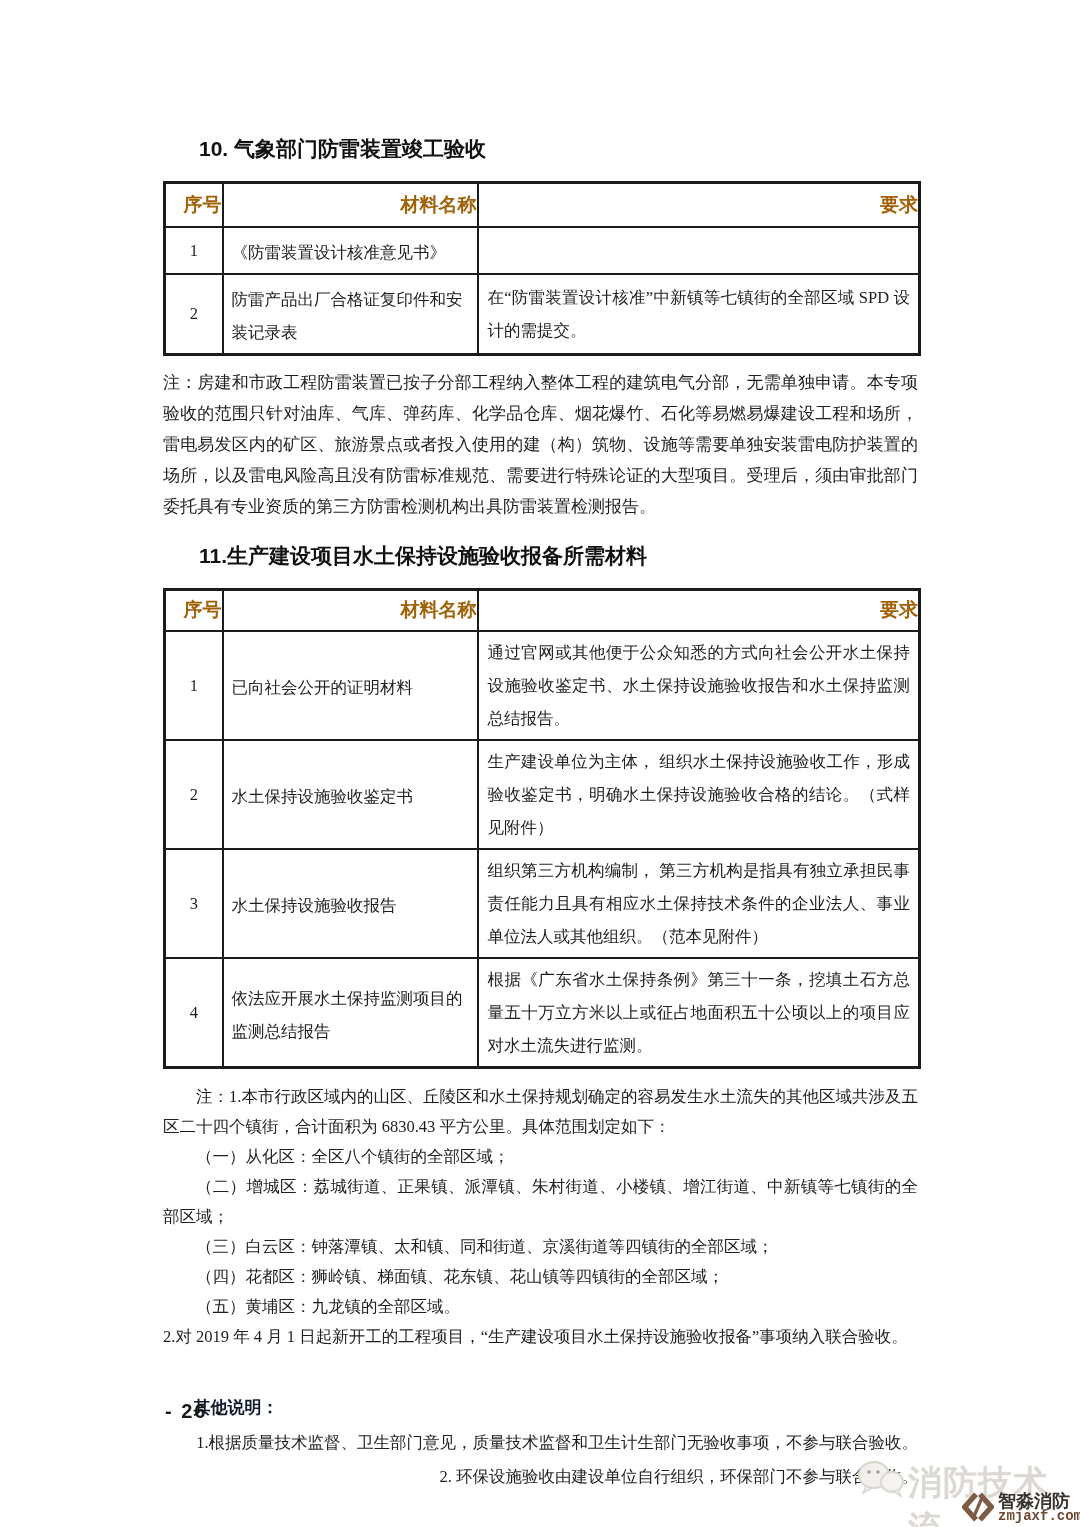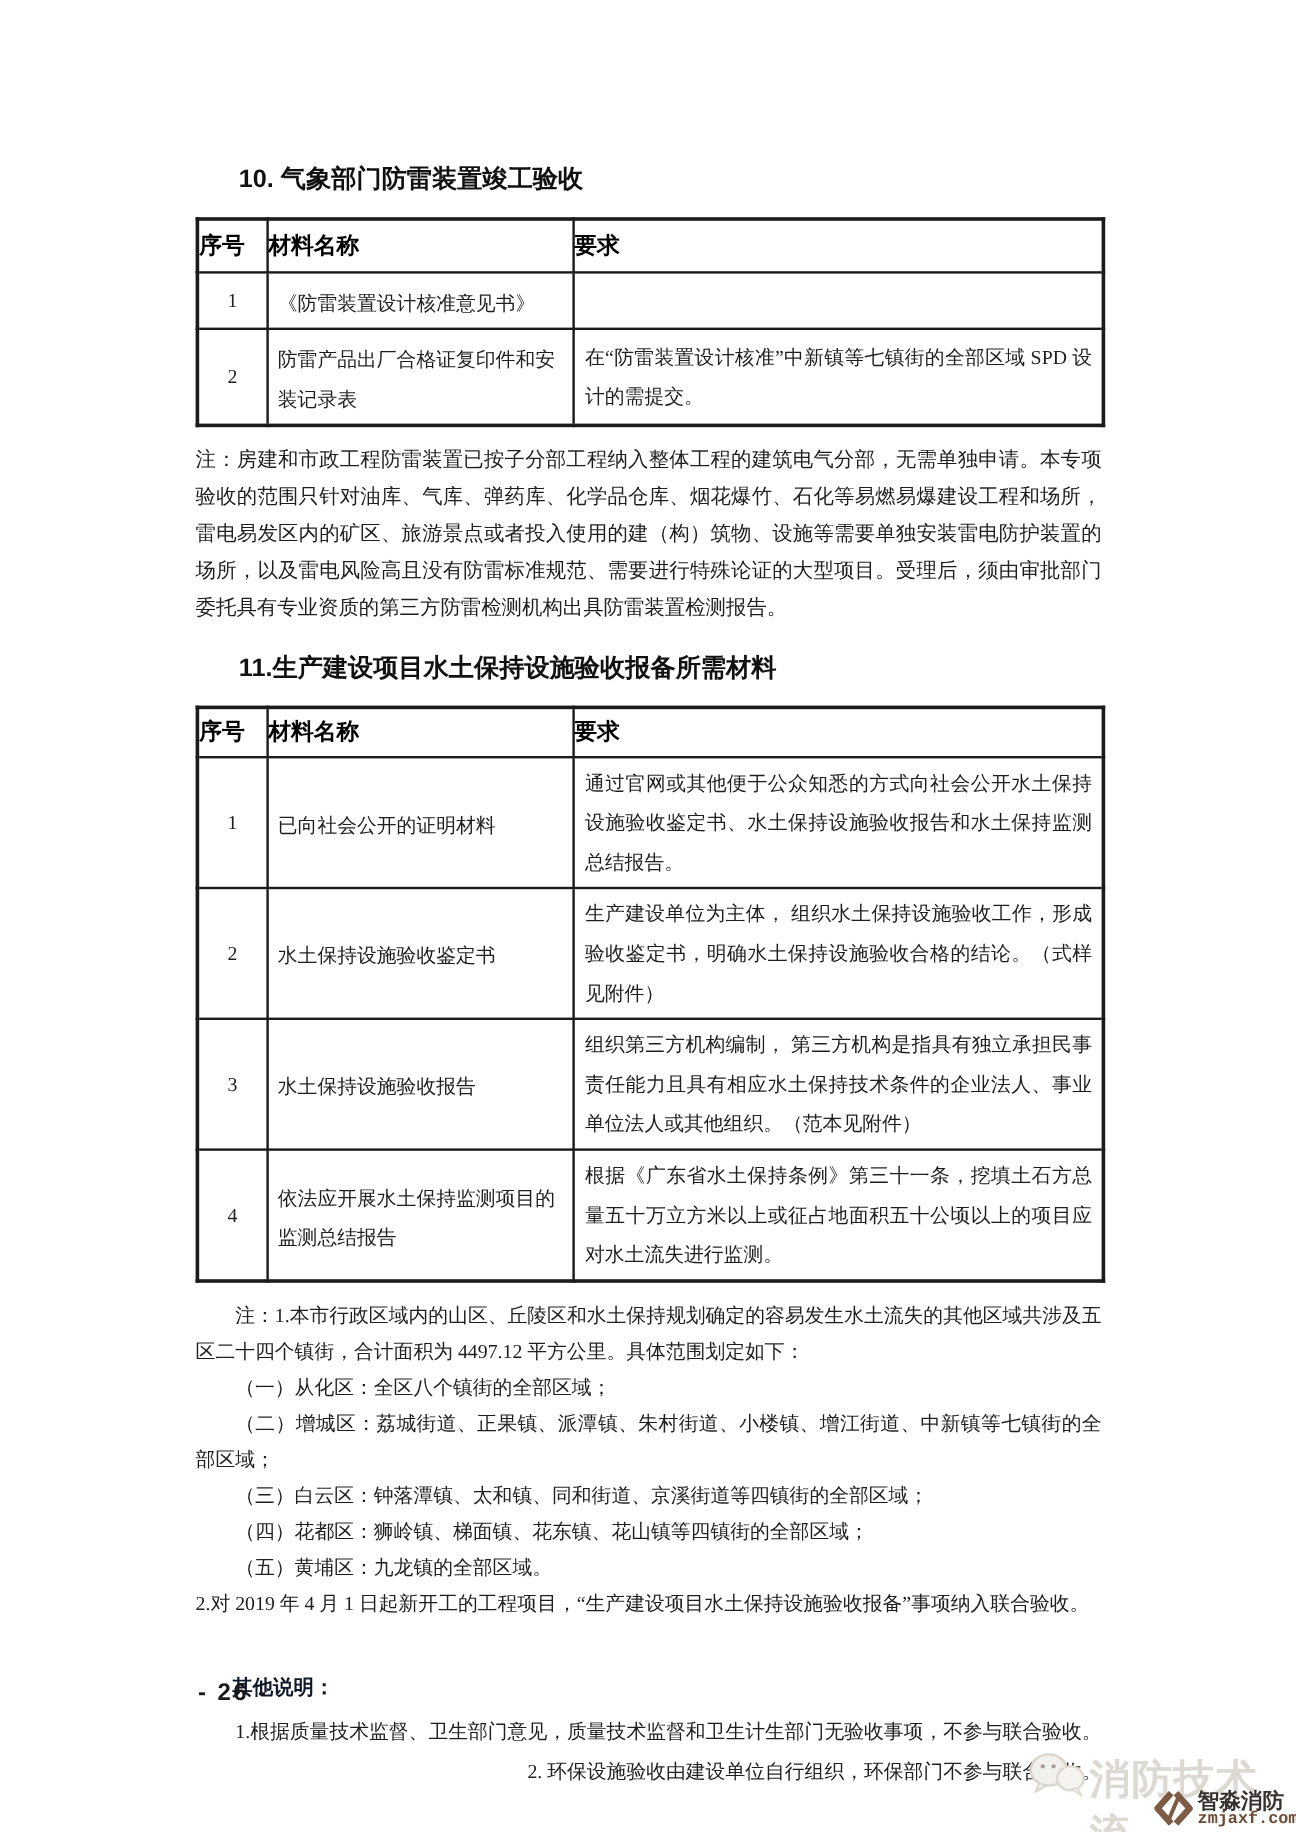--- a/index.html
+++ b/index.html
@@ -22,21 +22,21 @@
   #heading-11 { margin-top:20px; }
 
   table {
     border-collapse:collapse; table-layout:fixed;
     width:755px; margin-top:18px;
     border:3px solid #1b1b1b;
   }
   th, td { border:2px solid #1b1b1b; vertical-align:middle; }
   th {
     font-family:"Liberation Sans","DejaVu Sans",sans-serif;
-    font-weight:bold; font-size:19px; text-align:left; color:#000000;
+    font-weight:bold; font-size:19px; text-align:right; color:#a16207;
   }
   col.c1 { width:58px; } col.c2 { width:255px; } col.c3 { width:442px; }
   td { font-size:16.5px; line-height:33px; color:#1e1e1e; }
   td.num { text-align:center; font-family:"Liberation Serif","DejaVu Serif",serif; }
   td.mat { padding:8px 4px 4px 8px; }
   td.req { padding:4px 8px 4px 9px; text-align:justify; }
 
   .t1 thead tr { height:44px; }
   .t1 tbody tr:nth-child(1) { height:46px; }
   .t1 tbody tr:nth-child(2) { height:70px; }
@@ -154,21 +154,21 @@
       </tr>
       <tr>
         <td class="num">4</td>
         <td class="mat">依法应开展水土保持监测项目的监测总结报告</td>
         <td class="req">根据《广东省水土保持条例》第三十一条，挖填土石方总量五十万立方米以上或征占地面积五十公顷以上的项目应对水土流失进行监测。</td>
       </tr>
     </tbody>
   </table>
 
   <div class="notes2">
-    <p class="indent2">注：1.本市行政区域内的山区、丘陵区和水土保持规划确定的容易发生水土流失的其他区域共涉及五区二十四个镇街，合计面积为 4497.12 平方公里。具体范围划定如下：</p>
+    <p class="indent2">注：1.本市行政区域内的山区、丘陵区和水土保持规划确定的容易发生水土流失的其他区域共涉及五区二十四个镇街，合计面积为 6830.43 平方公里。具体范围划定如下：</p>
     <p class="indent2">（一）从化区：全区八个镇街的全部区域；</p>
     <p class="indent2">（二）增城区：荔城街道、正果镇、派潭镇、朱村街道、小楼镇、增江街道、中新镇等七镇街的全部区域；</p>
     <p class="indent2">（三）白云区：钟落潭镇、太和镇、同和街道、京溪街道等四镇街的全部区域；</p>
     <p class="indent2">（四）花都区：狮岭镇、梯面镇、花东镇、花山镇等四镇街的全部区域；</p>
     <p class="indent2">（五）黄埔区：九龙镇的全部区域。</p>
     <p class="noindent">2.对 2019 年 4 月 1 日起新开工的工程项目，“生产建设项目水土保持设施验收报备”事项纳入联合验收。</p>
   </div>
 
   <div class="other">
     <p class="other-heading">其他说明：</p>

